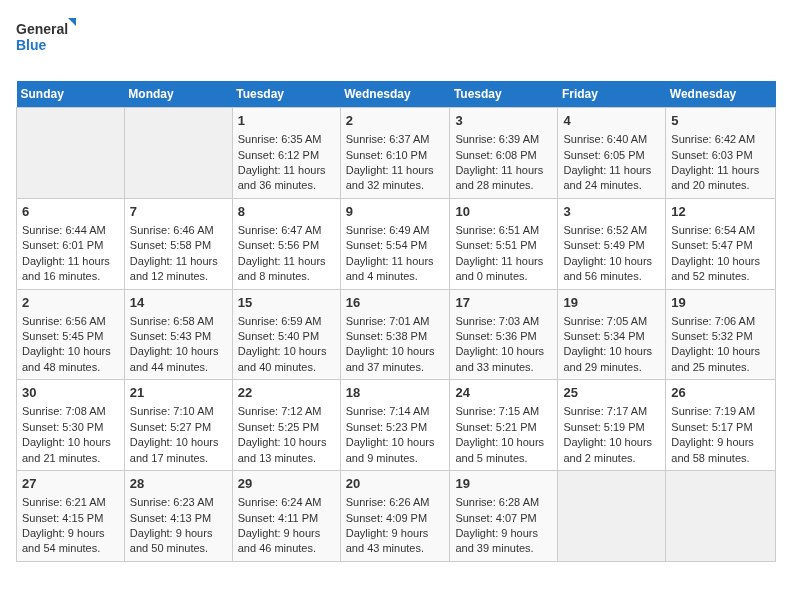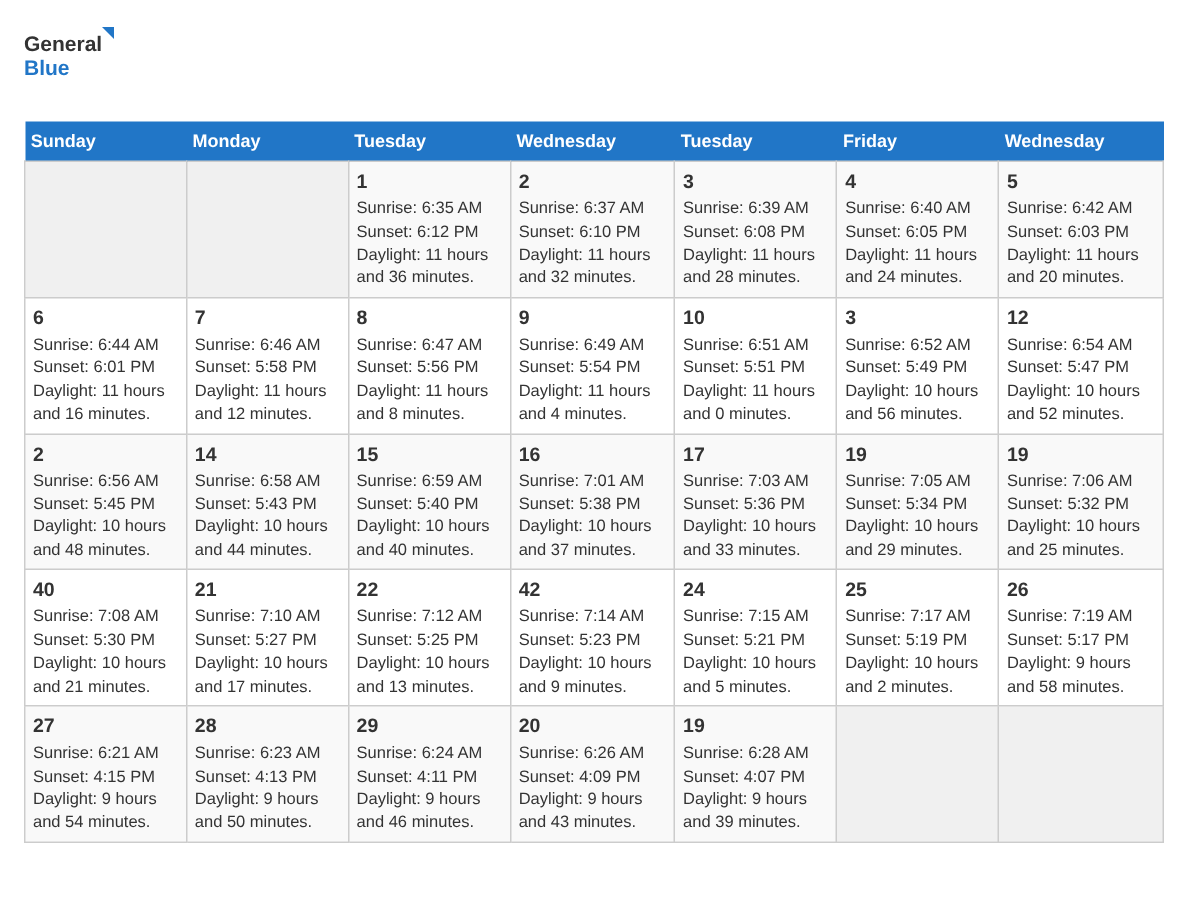--- a/index.html
+++ b/index.html
@@ -122,24 +122,24 @@
       <tr>
         <td><span class="day-number">2</span>Sunrise: 6:56 AM<br>Sunset: 5:45 PM<br>Daylight: 10 hours and 48 minutes.<br></td>
         <td><span class="day-number">14</span>Sunrise: 6:58 AM<br>Sunset: 5:43 PM<br>Daylight: 10 hours and 44 minutes.<br></td>
         <td><span class="day-number">15</span>Sunrise: 6:59 AM<br>Sunset: 5:40 PM<br>Daylight: 10 hours and 40 minutes.<br></td>
         <td><span class="day-number">16</span>Sunrise: 7:01 AM<br>Sunset: 5:38 PM<br>Daylight: 10 hours and 37 minutes.<br></td>
         <td><span class="day-number">17</span>Sunrise: 7:03 AM<br>Sunset: 5:36 PM<br>Daylight: 10 hours and 33 minutes.<br></td>
         <td><span class="day-number">19</span>Sunrise: 7:05 AM<br>Sunset: 5:34 PM<br>Daylight: 10 hours and 29 minutes.<br></td>
         <td><span class="day-number">19</span>Sunrise: 7:06 AM<br>Sunset: 5:32 PM<br>Daylight: 10 hours and 25 minutes.<br></td>
       </tr>
       <tr>
-        <td><span class="day-number">40</span>Sunrise: 7:08 AM<br>Sunset: 5:30 PM<br>Daylight: 10 hours and 21 minutes.<br></td>
+        <td><span class="day-number">30</span>Sunrise: 7:08 AM<br>Sunset: 5:30 PM<br>Daylight: 10 hours and 21 minutes.<br></td>
         <td><span class="day-number">21</span>Sunrise: 7:10 AM<br>Sunset: 5:27 PM<br>Daylight: 10 hours and 17 minutes.<br></td>
         <td><span class="day-number">22</span>Sunrise: 7:12 AM<br>Sunset: 5:25 PM<br>Daylight: 10 hours and 13 minutes.<br></td>
-        <td><span class="day-number">42</span>Sunrise: 7:14 AM<br>Sunset: 5:23 PM<br>Daylight: 10 hours and 9 minutes.<br></td>
+        <td><span class="day-number">18</span>Sunrise: 7:14 AM<br>Sunset: 5:23 PM<br>Daylight: 10 hours and 9 minutes.<br></td>
         <td><span class="day-number">24</span>Sunrise: 7:15 AM<br>Sunset: 5:21 PM<br>Daylight: 10 hours and 5 minutes.<br></td>
         <td><span class="day-number">25</span>Sunrise: 7:17 AM<br>Sunset: 5:19 PM<br>Daylight: 10 hours and 2 minutes.<br></td>
         <td><span class="day-number">26</span>Sunrise: 7:19 AM<br>Sunset: 5:17 PM<br>Daylight: 9 hours and 58 minutes.<br></td>
       </tr>
       <tr>
         <td><span class="day-number">27</span>Sunrise: 6:21 AM<br>Sunset: 4:15 PM<br>Daylight: 9 hours and 54 minutes.<br></td>
         <td><span class="day-number">28</span>Sunrise: 6:23 AM<br>Sunset: 4:13 PM<br>Daylight: 9 hours and 50 minutes.<br></td>
         <td><span class="day-number">29</span>Sunrise: 6:24 AM<br>Sunset: 4:11 PM<br>Daylight: 9 hours and 46 minutes.<br></td>
         <td><span class="day-number">20</span>Sunrise: 6:26 AM<br>Sunset: 4:09 PM<br>Daylight: 9 hours and 43 minutes.<br></td>
         <td><span class="day-number">19</span>Sunrise: 6:28 AM<br>Sunset: 4:07 PM<br>Daylight: 9 hours and 39 minutes.<br></td>

